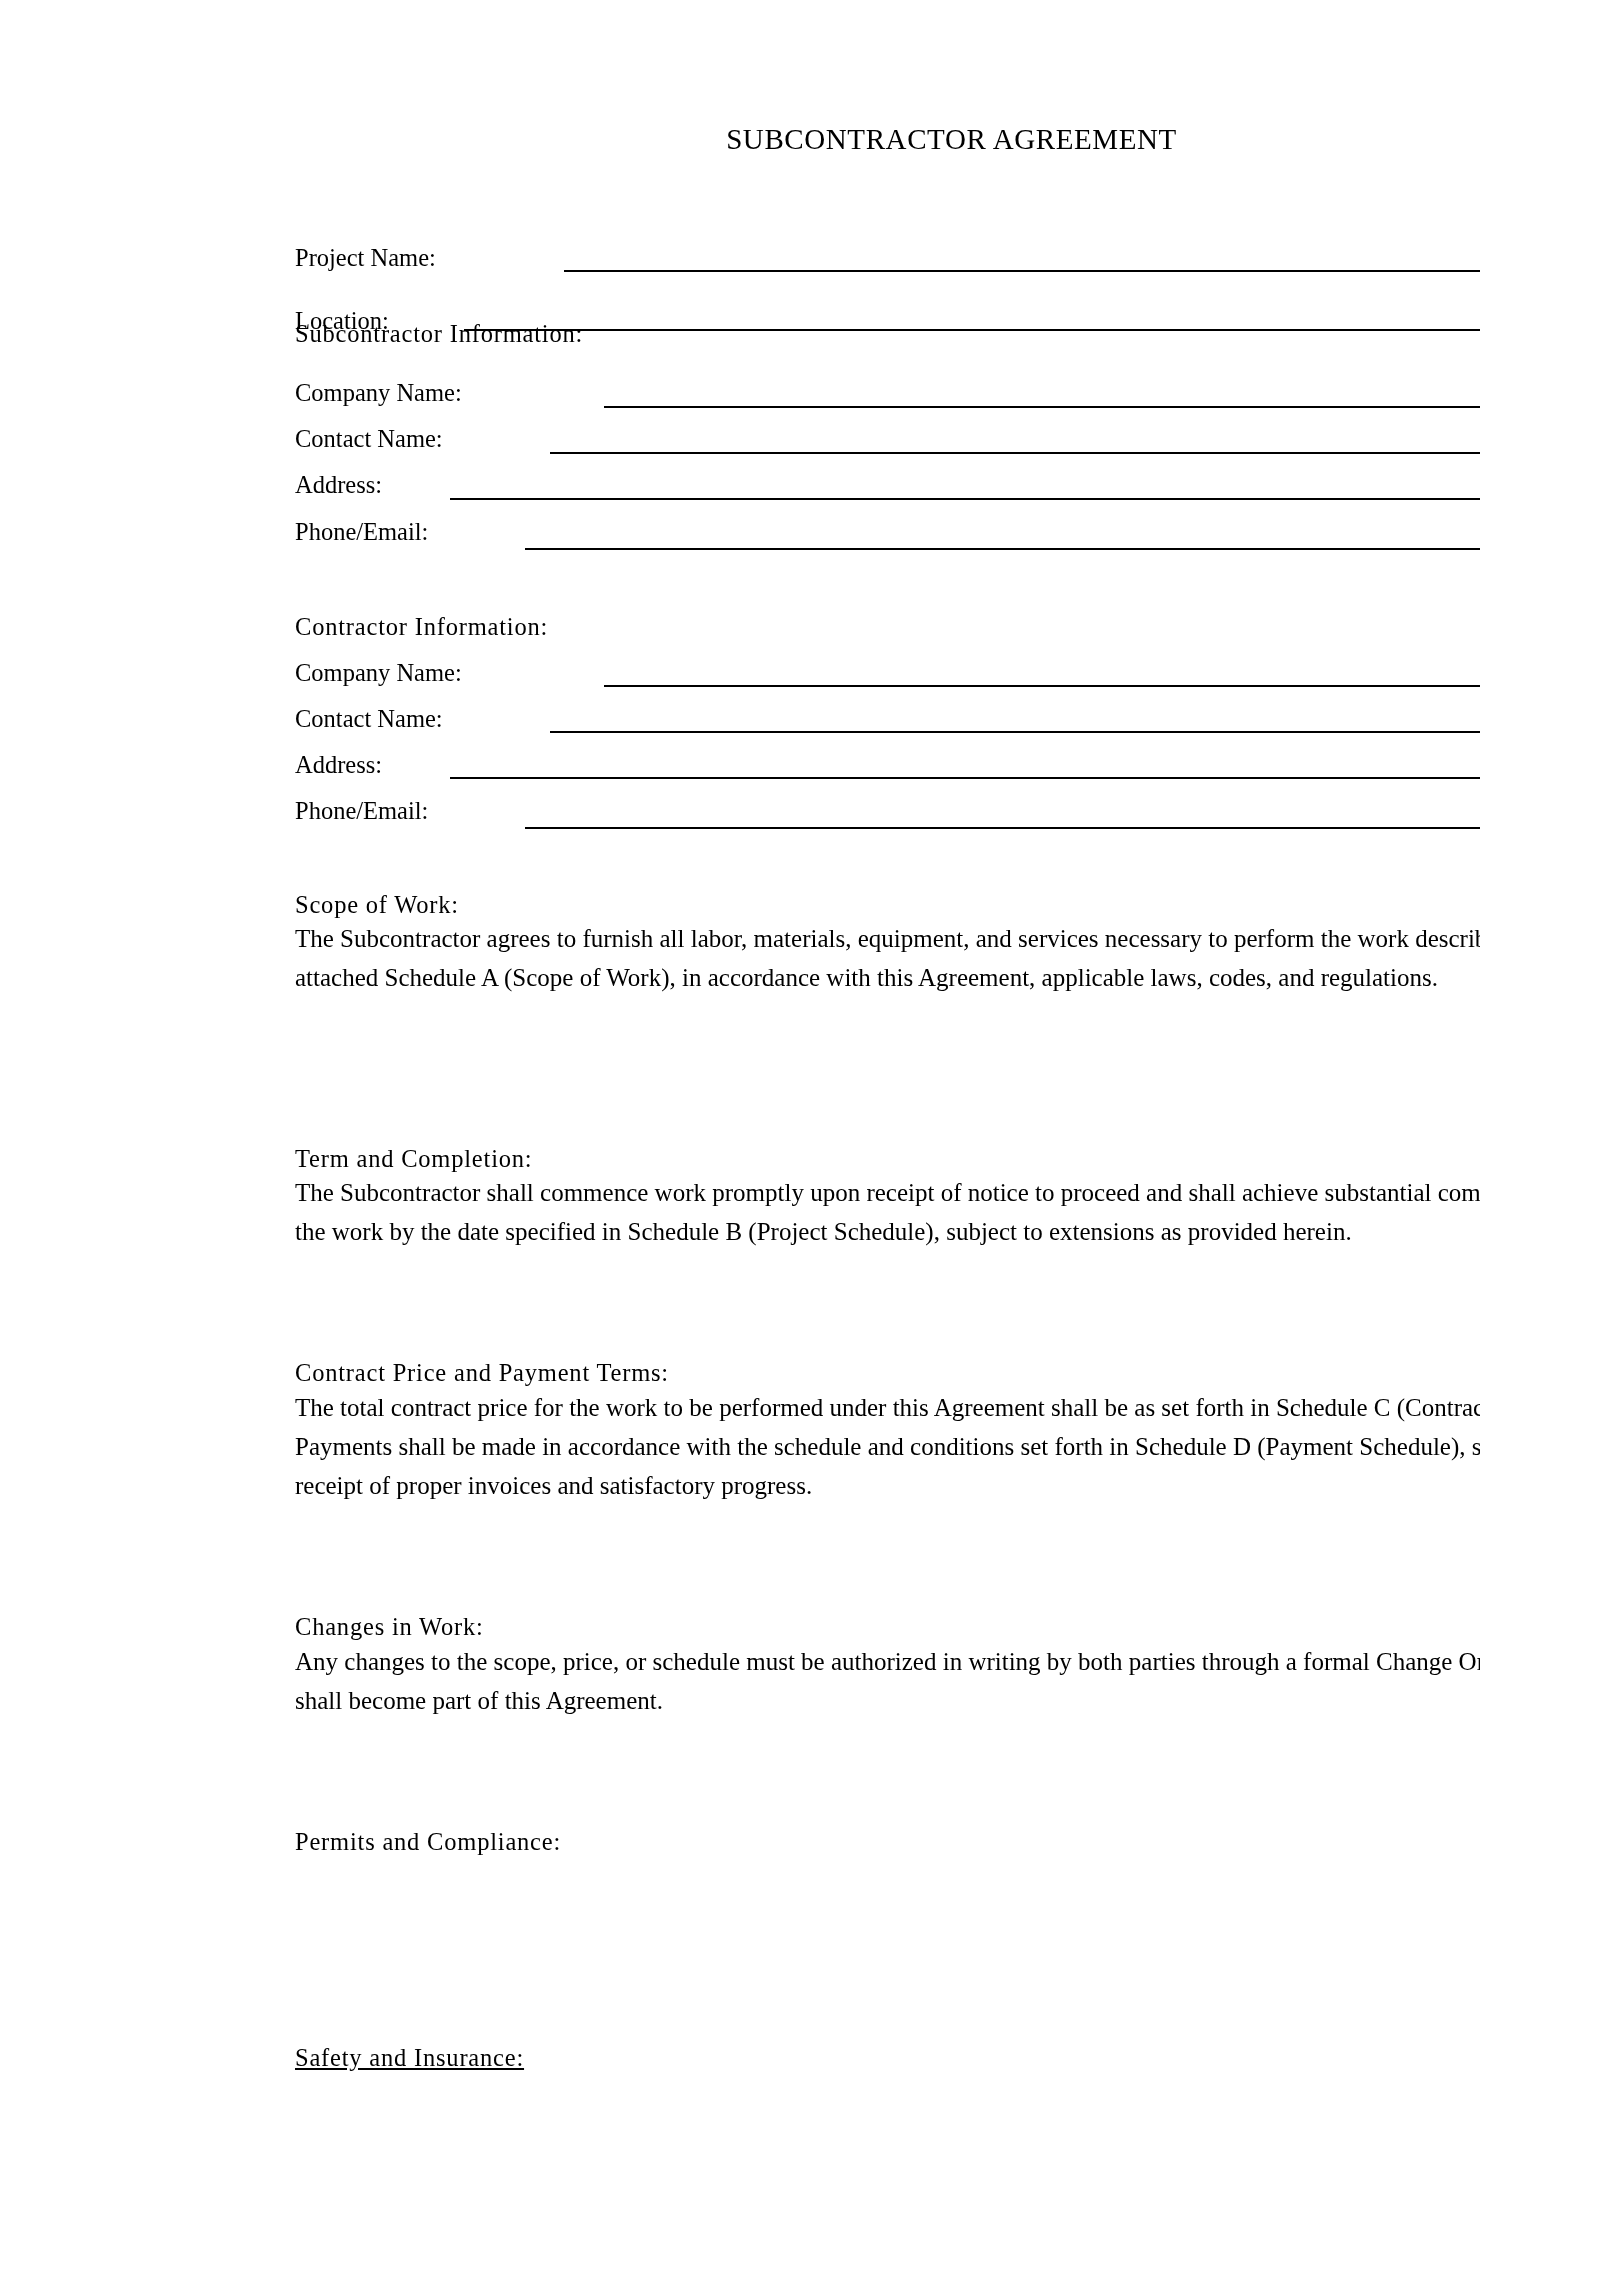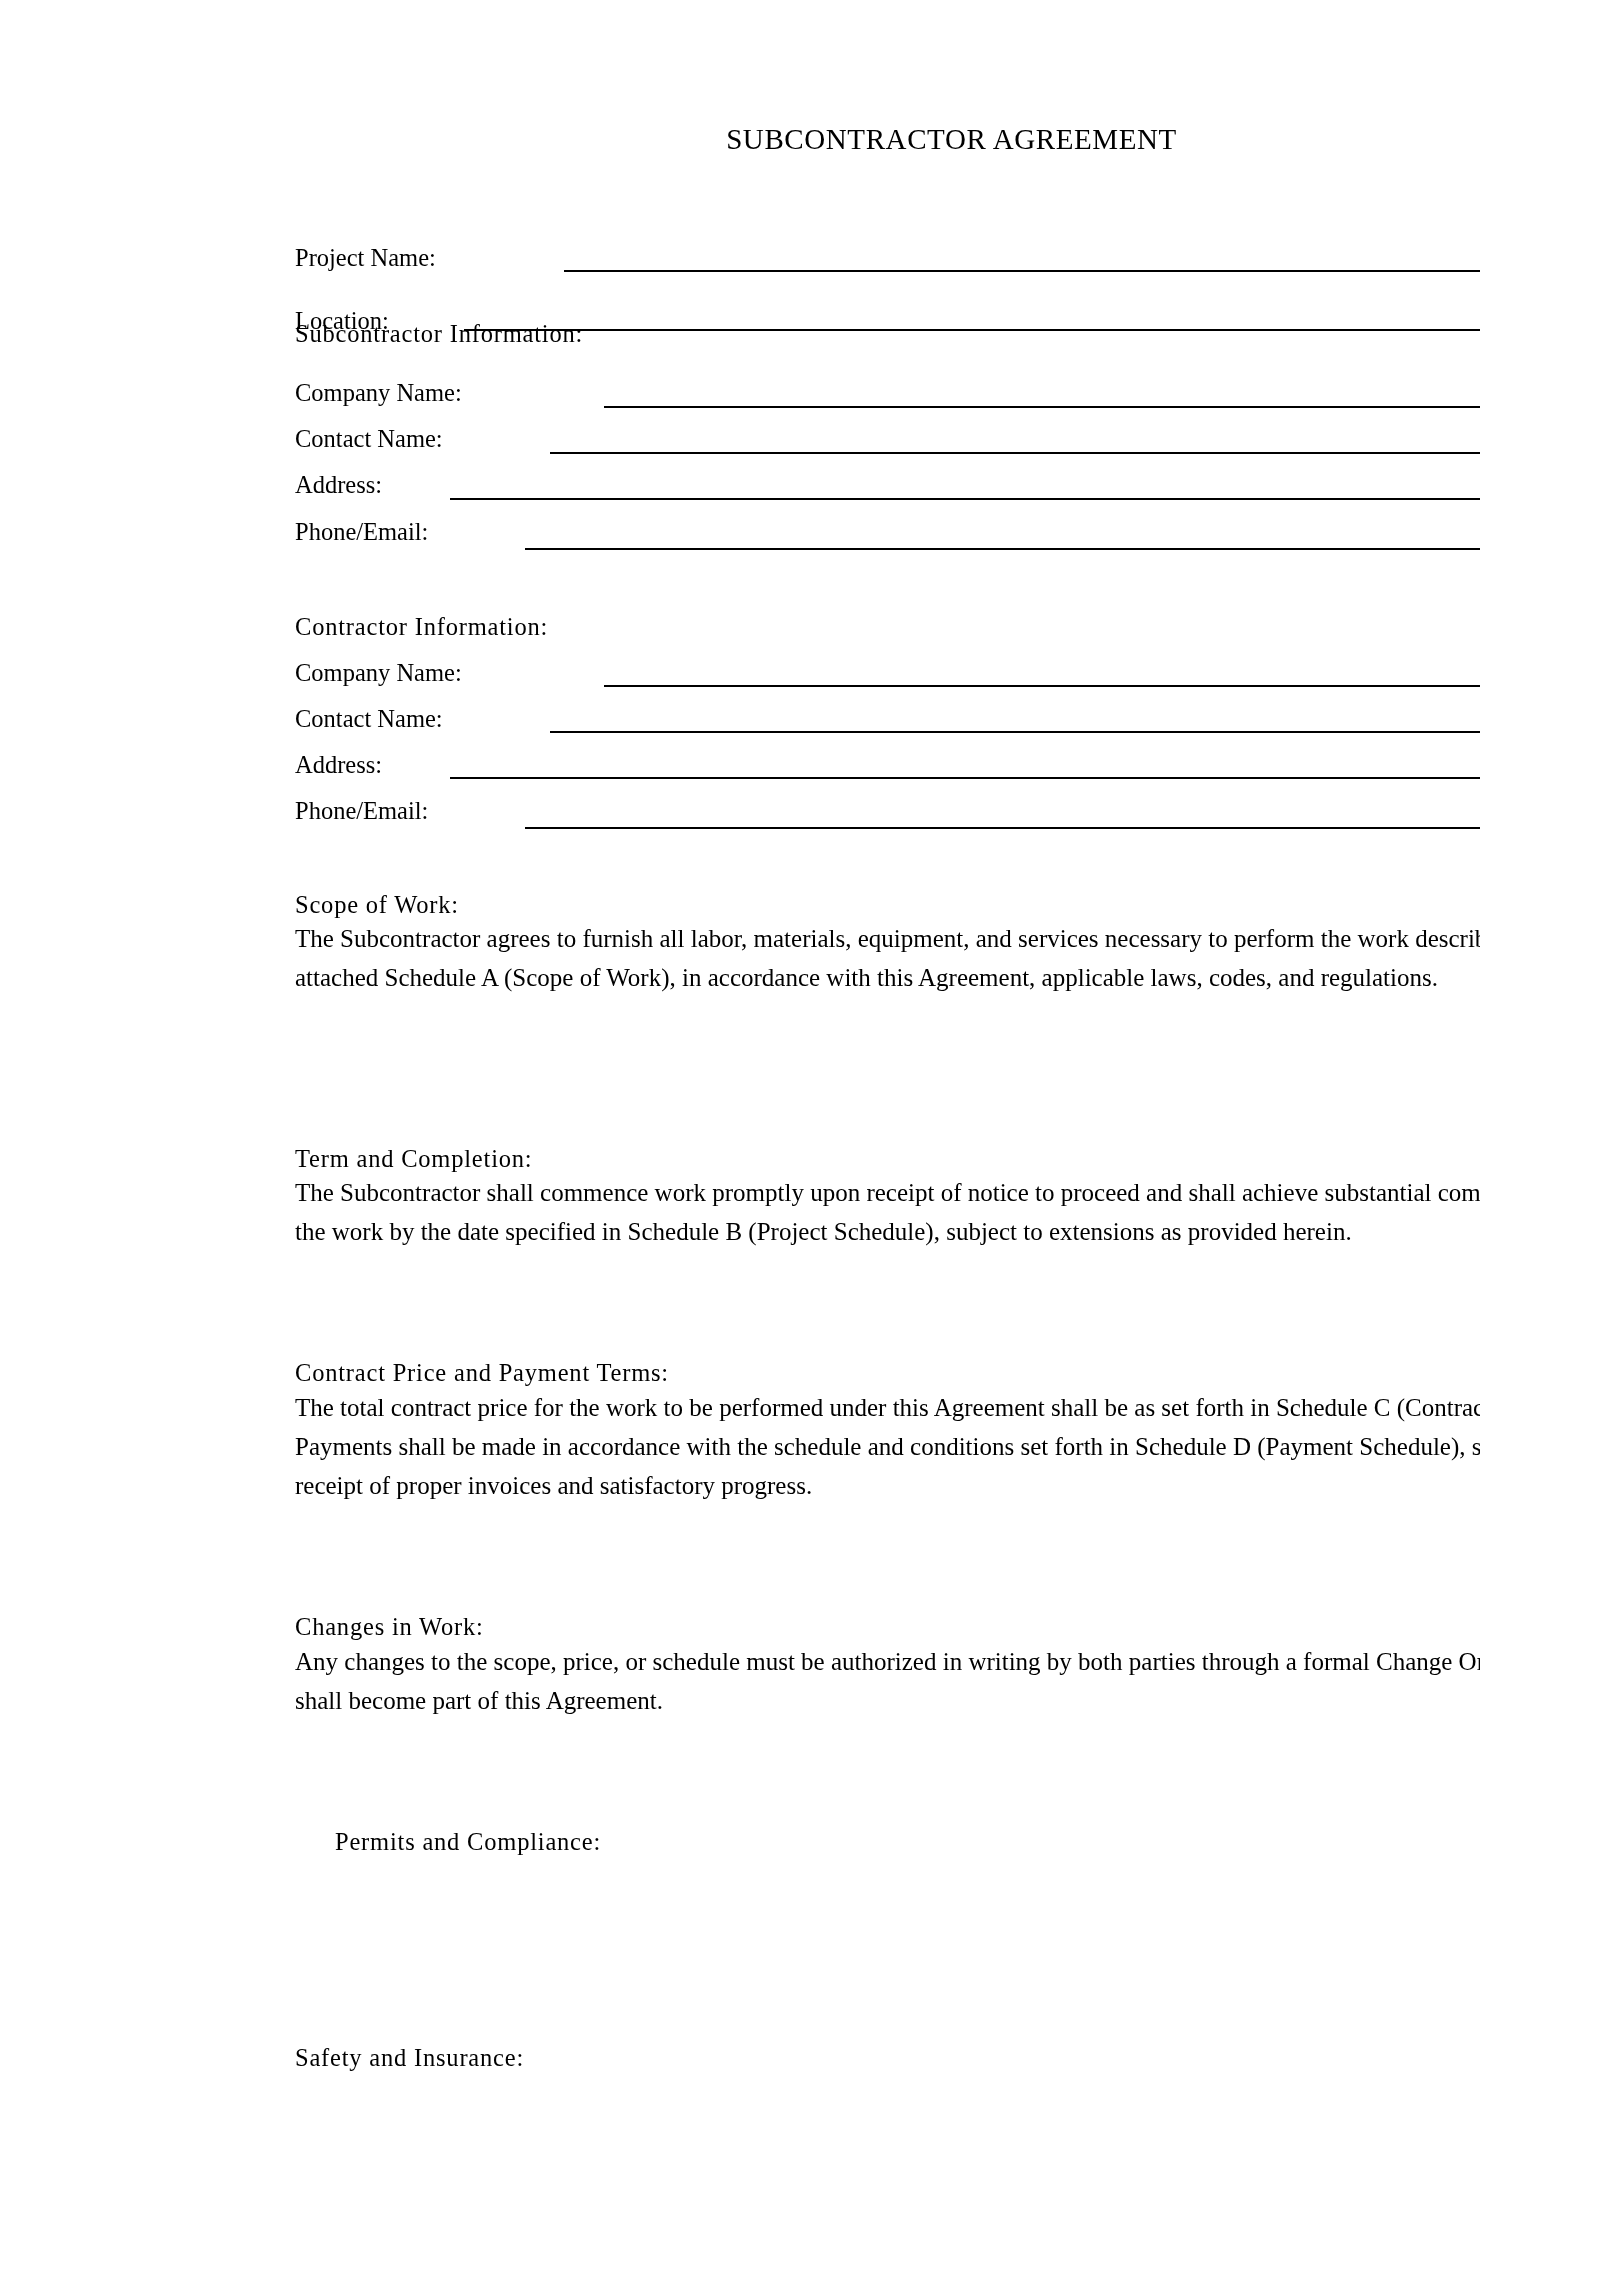--- a/index.html
+++ b/index.html
@@ -130,18 +130,18 @@
 
   <div class="section-heading" style="top:1144px;">Term and Completion:</div>
   <div class="body-par" style="top:1173px;">The Subcontractor shall commence work promptly upon receipt of notice to proceed and shall achieve substantial completion of the work by the date specified in Schedule B (Project Schedule), subject to extensions as provided herein.</div>
 
   <div class="section-heading" style="top:1358px;">Contract Price and Payment Terms:</div>
   <div class="body-par" style="top:1388px;">The total contract price for the work to be performed under this Agreement shall be as set forth in Schedule C (Contract Price). Payments shall be made in accordance with the schedule and conditions set forth in Schedule D (Payment Schedule), subject to receipt of proper invoices and satisfactory progress.</div>
 
   <div class="section-heading" style="top:1612px;">Changes in Work:</div>
   <div class="body-par" style="top:1642px;">Any changes to the scope, price, or schedule must be authorized in writing by both parties through a formal Change Order, which shall become part of this Agreement.</div>
 
-  <div class="section-heading" style="top:1827px;margin-left:40px;">Permits and Compliance:</div>
+  <div class="section-heading" style="top:1827px;">Permits and Compliance:</div>
 
-  <div class="section-heading" style="top:2043px;">Safety and Insurance:</div>
+  <div class="section-heading" style="top:2043px;text-decoration:underline;">Safety and Insurance:</div>
 
 </div>
 
 
 </body></html>

